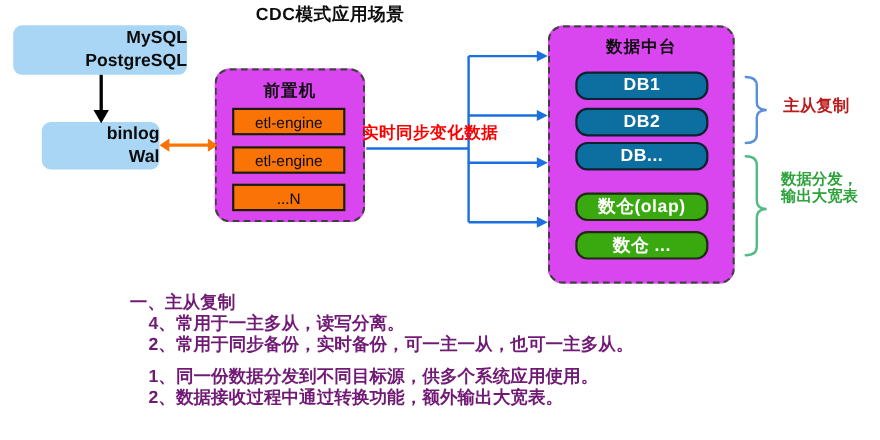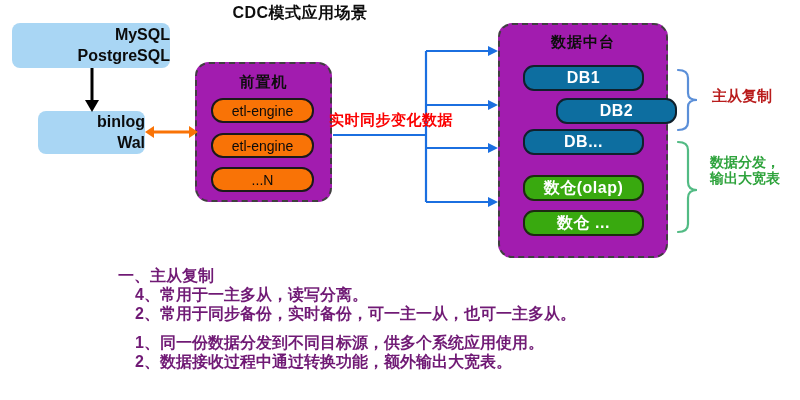--- a/index.html
+++ b/index.html
@@ -23,50 +23,50 @@
   .cyanbox {
     background: #a9d6f4; border-radius: 8px;
     display: flex; flex-direction: column; align-items: flex-end; justify-content: center;
     font-size: 16px; font-weight: 600; color: #0b0b0b; line-height: 1.3;
   }
   .box-source { left: 12px; top: 23px; width: 158px; height: 45px; }
   .box-log    { left: 38px; top: 111px; width: 107px; height: 43px; }
 
   
   .panel {
-    background: #a21caf; border: 2px dashed #3f3f3f; border-radius: 14px; padding-left: 40px;
+    background: #d946ef; border: 2px dashed #3f3f3f; border-radius: 14px; padding-left: 40px;
   }
   .panel-frontend { left: 195px; top: 62px; width: 137px; height: 140px; }
   .panel-platform { left: 498px; top: 23px; width: 170px; height: 235px; }
   .panel-title {
     position: absolute; left: 0; right: 0; text-align: center;
     font-weight: bold; font-size: 15px; color: #0d0d0d; letter-spacing: 1px;
   }
   .panel-frontend .panel-title { top: 9px; }
   .panel-platform .panel-title { top: 8px; }
 
   
   .engine {
     position: absolute; left: 14px; width: 103px; height: 25px;
-    background: #f97306; border: 2px solid #1a1a1a; border-radius: 12px;
+    background: #f97306; border: 2px solid #1a1a1a; border-radius: 0;
     display: flex; align-items: center; justify-content: center;
     font-size: 14px; color: #0b0b0b;
   }
   .engine-0 { top: 34px; } .engine-1 { top: 69px; } .engine-2 { top: 103px; }
 
   
   .node {
     position: absolute; left: 23px; width: 121px; height: 26px;
     border-radius: 11px; border: 2px solid #10202c;
     display: flex; align-items: center; justify-content: center;
     color: #ffffff; font-size: 16px; font-weight: 600; letter-spacing: 0.5px;
   }
   .node-db { background: #0d6ea0; }
   .node-wh { background: #39a90f; border-color: #1c2c10; }
-  .db-0 { top: 40px; } .db-1 { top: 73px; margin-left: 33px; } .db-2 { top: 104px; }
+  .db-0 { top: 40px; } .db-1 { top: 73px; } .db-2 { top: 104px; }
   .wh-0 { top: 150px; } .wh-1 { top: 185px; }
 
   
   .sync-label {
     left: 317px; top: 111px; color: #fb0000; font-weight: bold;
     font-size: 15px; letter-spacing: 0.5px; white-space: nowrap; z-index: 5; margin-left: 12px;
   }
 
   
   .label-replication {

